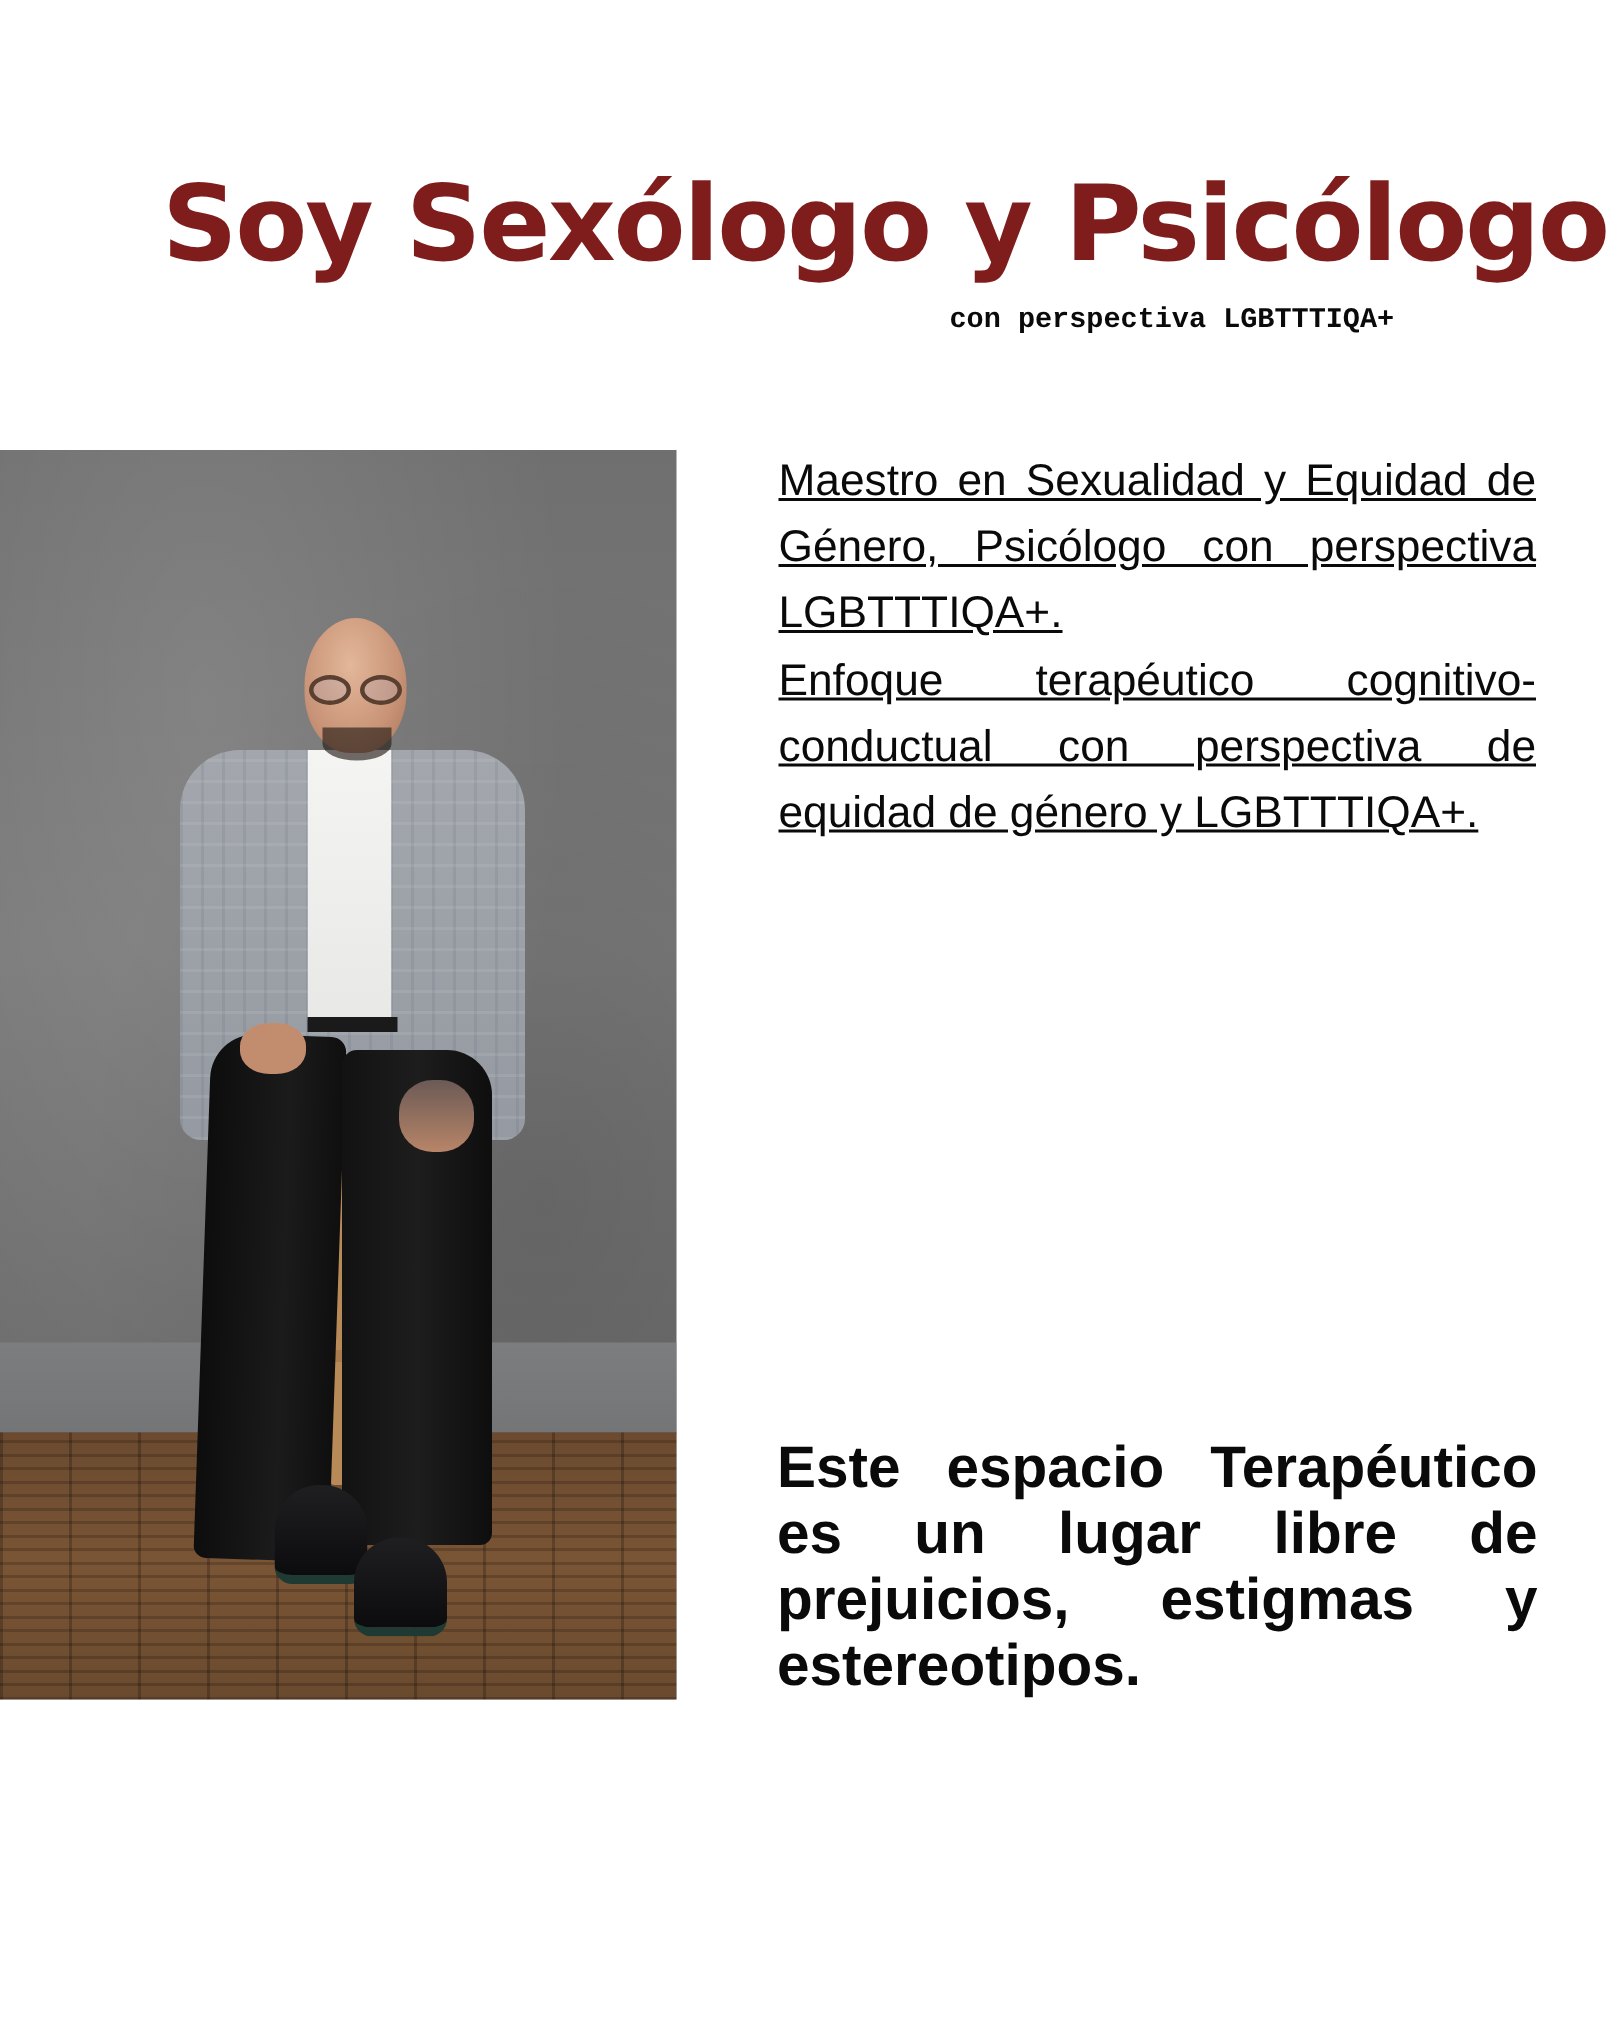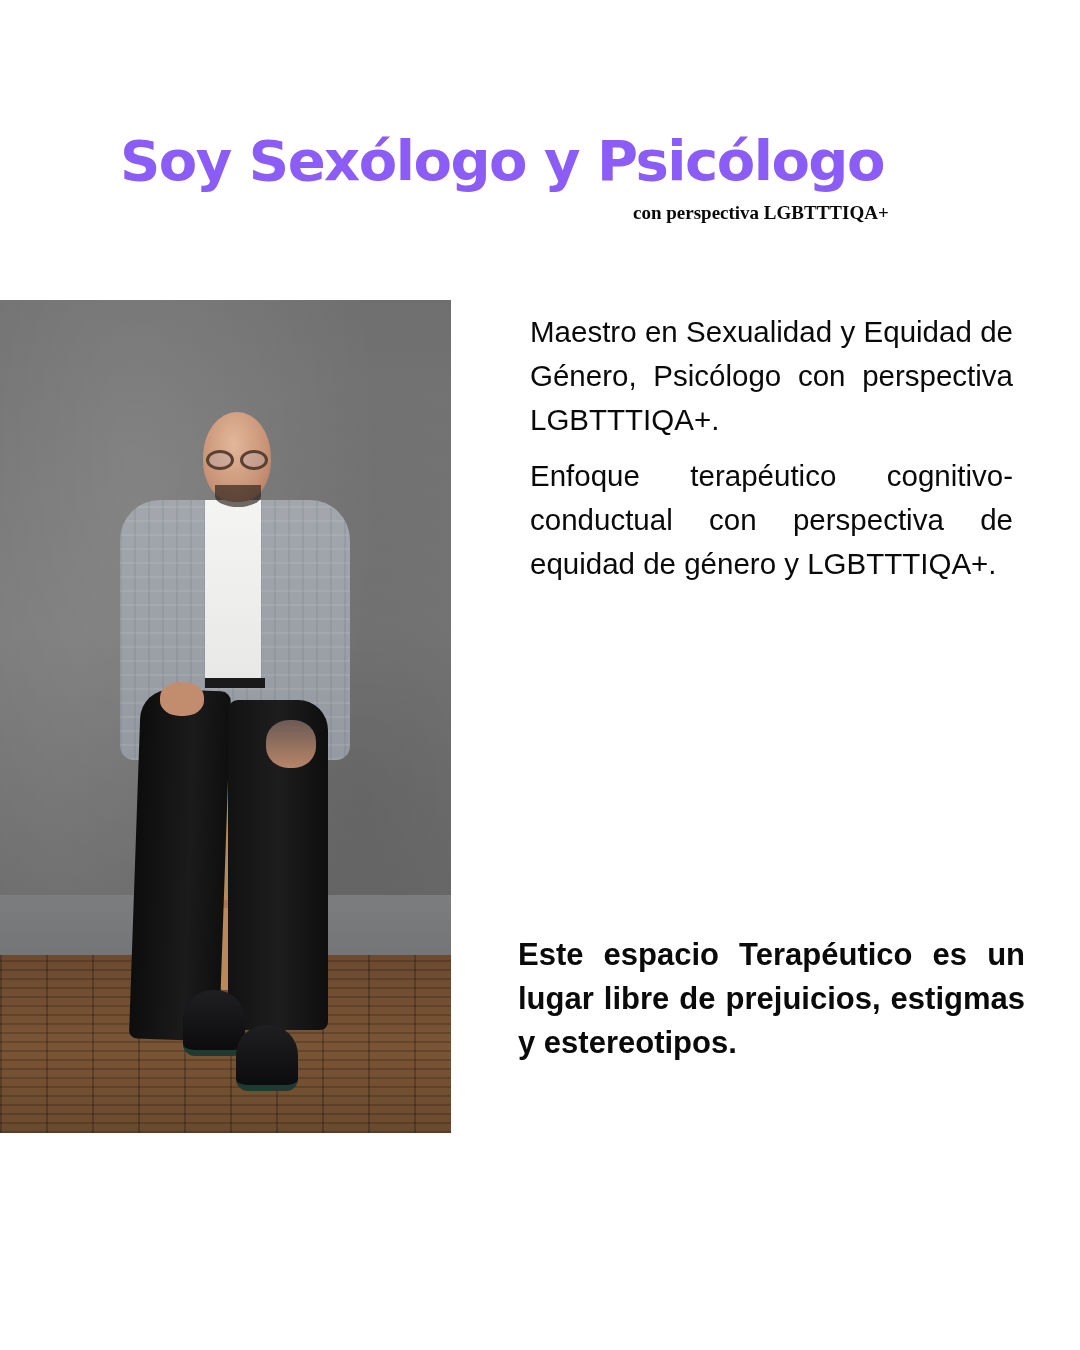--- a/index.html
+++ b/index.html
@@ -11,35 +11,35 @@
       width: 1080px;
       height: 1350px;
       position: relative;
       overflow: hidden;
       color: #0a0a0a;
     }
     .title {
       position: absolute;
       left: 108px;
       top: 104px;
-      margin: 12px;
+      margin: 0;
       font-family: "DejaVu Sans", sans-serif;
       font-weight: bold;
-      font-size: 56px;
+      font-size: 70px;
       letter-spacing: -1.5px;
       line-height: 90px;
-      color: #8b5cf6;
+      color: #7f1d1d;
       white-space: nowrap;
     }
     .subtitle {
       position: absolute;
       left: 633px;
       top: 200px;
       margin: 0;
-      font-family: Liberation Serif, serif;
+      font-family: Liberation Mono, monospace;
       font-weight: bold;
       font-size: 19px;
       line-height: 26px;
       color: #0a0a0a;
       white-space: nowrap;
     }
     
     .photo {
       position: absolute;
       left: 0;
@@ -186,35 +186,36 @@
       left: 518px;
       top: 298px;
       width: 507px;
       font-family: "Liberation Sans", sans-serif;
       font-size: 29.5px;
       line-height: 44px;
       color: #0a0a0a;
       text-align: justify;
     }
     .body-text p {
-      margin: 12px;
+      margin: 1px;
       text-align: justify;
+      text-decoration: underline;
     }
     .body-text p.para {
       text-align-last: left;
     }
     .closing {
       position: absolute;
       left: 518px;
-      top: 933px;
+      top: 957px;
       width: 507px;
       margin: 0;
       font-family: "Liberation Sans", sans-serif;
       font-weight: bold;
-      font-size: 31px;
+      font-size: 39px;
       line-height: 44px;
       text-align: justify;
       color: #0a0a0a;
     }
   </style>
 </head>
 <body>
 
 <h1 class="title">Soy Sexólogo y Psicólogo</h1>
 <p class="subtitle">con perspectiva LGBTTTIQA+</p>

